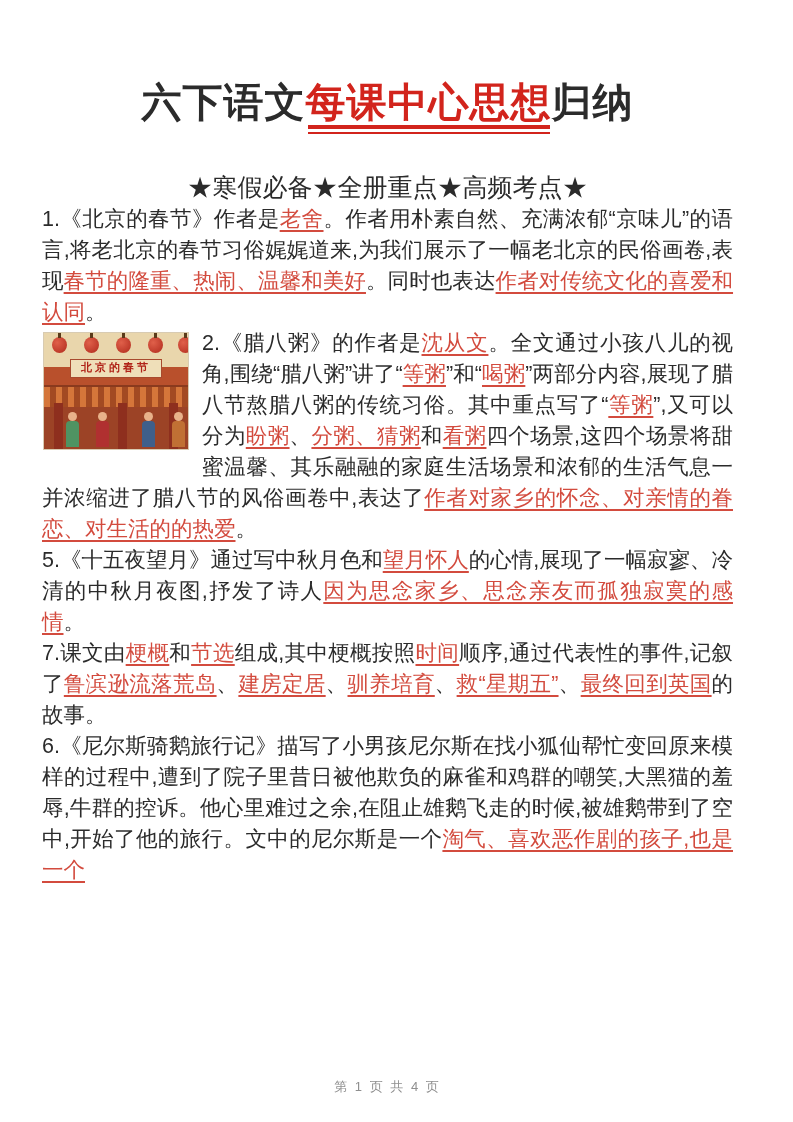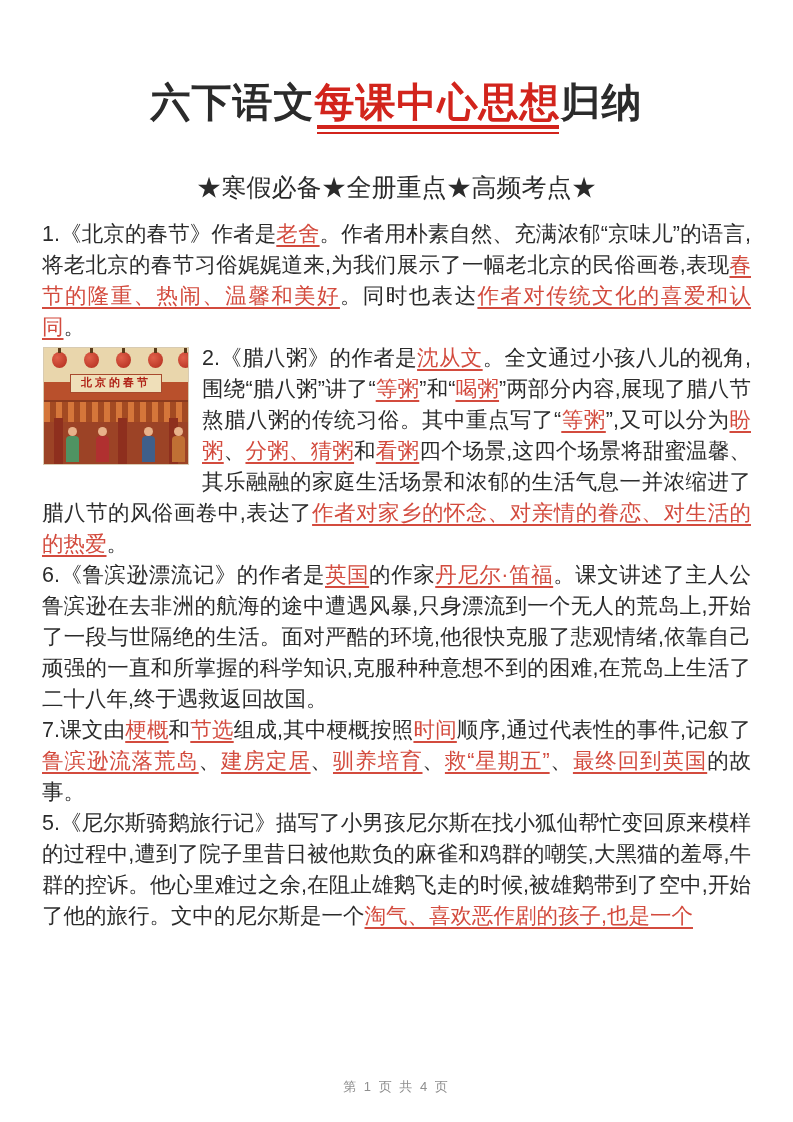--- a/index.html
+++ b/index.html
@@ -10,21 +10,21 @@
   html,body{margin:0;padding:0;background:#ffffff;}
   body{
     width:793px;height:1122px;overflow:hidden;
     font-family:"Liberation Sans", sans-serif;
     color:var(--ink);
     position:relative;
   }
   .page{
     box-sizing:border-box;
     width:793px;height:1122px;
-    padding:50px 42px 0 42px;
+    padding:50px 60px 0 42px;
     display:flex;flex-direction:column;
   }
   
   .title{
     text-align:center;
     font-size:40px;line-height:1.25;
     font-weight:700;
     letter-spacing:1px;
     white-space:nowrap;
   }
@@ -41,21 +41,21 @@
     border-bottom:2px solid var(--title-red);
   }
   .subtitle{
     text-align:center;
     font-size:25px;
     font-weight:400;
     margin-top:17px;
   }
   
   .doc{
-    margin-top:15px;
+    margin-top:0;
     font-size:21.5px;
     line-height:31px;
     text-align:justify;
   }
   .doc p{margin:0;padding:0;}
   .hl{
     color:var(--body-red);
     text-decoration:underline;
     text-decoration-color:var(--body-red);
     text-decoration-thickness:2px;
@@ -149,24 +149,24 @@
         <span class="pillar p3"></span>
         <span class="figure f-green"></span>
         <span class="figure f-red"></span>
         <span class="figure f-blue"></span>
         <span class="figure f-orange"></span>
       </span><span><span>2.《腊八粥》的作者是</span><span class="hl">沈从文</span><span>。全文通过小孩八儿的视角,围绕“腊八粥”讲了“</span><span class="hl">等粥</span><span>”和“</span><span class="hl">喝粥</span><span>”两部分内容,展现了腊八节熬腊八粥的传统习俗。其中重点写了“</span><span class="hl">等粥</span><span>”,又可以分为</span><span class="hl">盼粥</span><span>、</span><span class="hl">分粥、猜粥</span><span>和</span><span class="hl">看粥</span><span>四个场景,这四个场景将甜蜜温馨、其乐融融的家庭生活场景和浓郁的生活气息一并浓缩进了腊八节的风俗画卷中,表达了</span><span class="hl">作者对家乡的怀念、对亲情的眷恋、对生活的的热爱</span><span>。</span></span>
     </p>
 
 
 
+    <p><span><span>5.《十五夜望月》通过写中秋月色和</span><span class="hl">望月怀人</span><span>的心情,展现了一幅寂寥、冷清的中秋月夜图,抒发了诗人</span><span class="hl">因为思念家乡、思念亲友而孤独寂寞的感情</span><span>。</span></span></p>
 
-    <p><span><span>6.《鲁滨逊漂流记》的作者是</span><span class="hl">英国</span><span>的作家</span><span class="hl">丹尼尔·笛福</span><span>。课文讲述了主人公鲁滨逊在去非洲的航海的途中遭遇风暴,只身漂流到一个无人的荒岛上,开始了一段与世隔绝的生活。面对严酷的环境,他很快克服了悲观情绪,依靠自己顽强的一直和所掌握的科学知识,克服种种意想不到的困难,在荒岛上生活了二十八年,终于遇救返回故国。</span></span></p>
 
     <p><span><span>7.课文由</span><span class="hl">梗概</span><span>和</span><span class="hl">节选</span><span>组成,其中梗概按照</span><span class="hl">时间</span><span>顺序,通过代表性的事件,记叙了</span><span class="hl">鲁滨逊流落荒岛</span><span>、</span><span class="hl">建房定居</span><span>、</span><span class="hl">驯养培育</span><span>、</span><span class="hl">救“星期五”</span><span>、</span><span class="hl">最终回到英国</span><span>的故事。</span></span></p>
 
-    <p><span><span>5.《尼尔斯骑鹅旅行记》描写了小男孩尼尔斯在找小狐仙帮忙变回原来模样的过程中,遭到了院子里昔日被他欺负的麻雀和鸡群的嘲笑,大黑猫的羞辱,牛群的控诉。他心里难过之余,在阻止雄鹅飞走的时候,被雄鹅带到了空中,开始了他的旅行。文中的尼尔斯是一个</span><span class="hl">淘气、喜欢恶作剧的孩子,也是一个</span></span></p>
+    <p><span><span>6.《尼尔斯骑鹅旅行记》描写了小男孩尼尔斯在找小狐仙帮忙变回原来模样的过程中,遭到了院子里昔日被他欺负的麻雀和鸡群的嘲笑,大黑猫的羞辱,牛群的控诉。他心里难过之余,在阻止雄鹅飞走的时候,被雄鹅带到了空中,开始了他的旅行。文中的尼尔斯是一个</span><span class="hl">淘气、喜欢恶作剧的孩子,也是一个</span></span></p>
 
   </div>
 
   <div class="footer">第 1 页 共 4 页</div>
 
 </div>
 
 </body></html>

